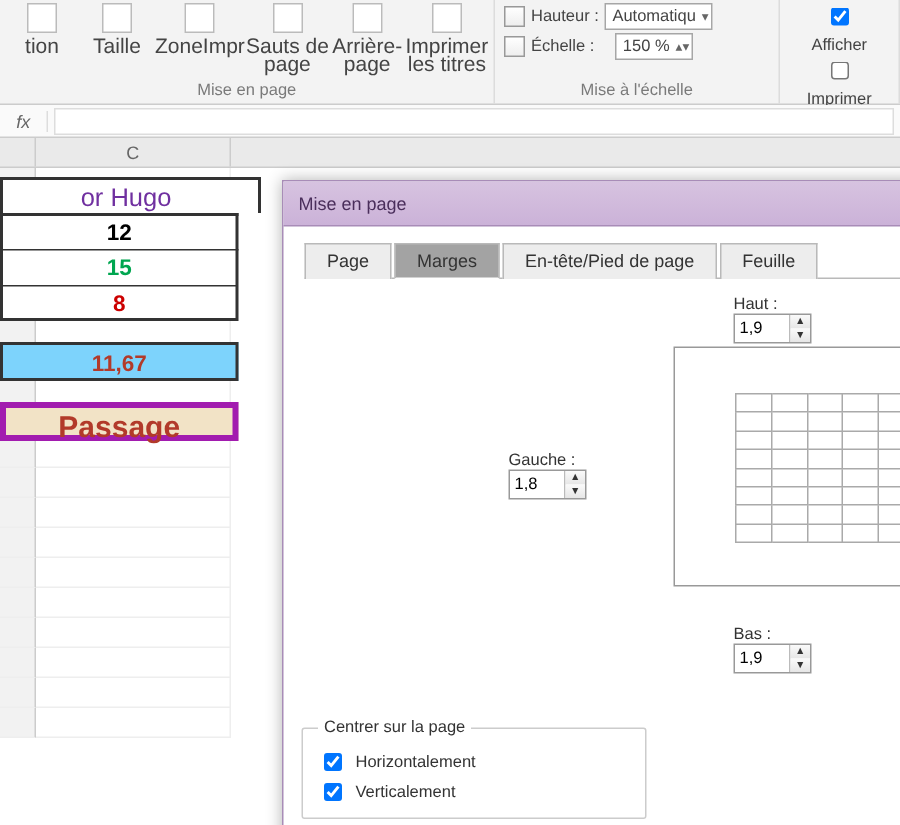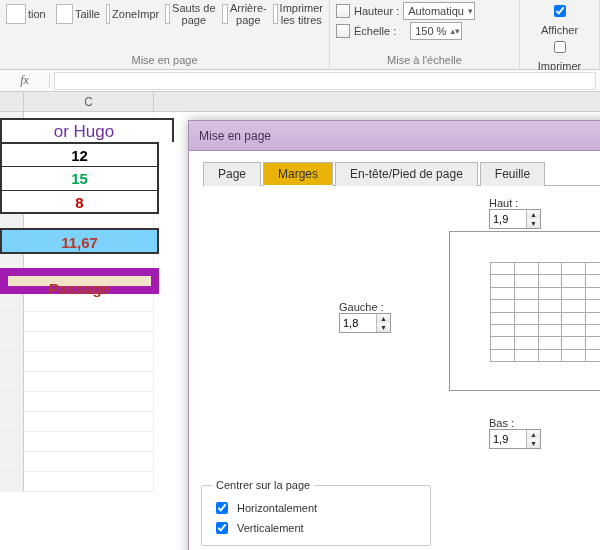--- a/index.html
+++ b/index.html
@@ -3,63 +3,63 @@
 <meta charset="utf-8">
 <style>
   * { box-sizing: border-box; font-family: "Segoe UI", Tahoma, sans-serif; }
   body { margin: 0; width: 600px; height: 550px; overflow: hidden; background: #fff; font-size: 12px; color: #333; position: relative; }
 
   
   .ribbon { position: absolute; top: 0; left: 0; right: 0; height: 70px; background: #f3f3f3; border-bottom: 1px solid #ccc; }
   .ribbon-groups { display: flex; height: 100%; }
   .rgroup { border-right: 1px solid #dcdcdc; padding: 2px 6px 0 6px; display: flex; flex-direction: column; justify-content: space-between; }
   .rgroup-row { display: flex; gap: 6px; }
-  .rbtn { display: flex; flex-direction: row; align-items: center; justify-content: flex-start; gap: 2px; min-width: 44px; cursor: default; font-size: 11px; line-height: 12px; text-align: center; color: #444; }
+  .rbtn { display: flex; flex-direction: column; align-items: center; justify-content: flex-start; gap: 2px; min-width: 44px; cursor: default; font-size: 14px; line-height: 12px; text-align: center; color: #444; }
   .rbtn .ic { width: 20px; height: 20px; background: #fff; border: 1px solid #bbb; }
   .rgroup-label { font-size: 11px; color: #7a7a7a; text-align: center; padding: 2px 0 3px; }
   .scale-row { display: flex; align-items: center; gap: 4px; font-size: 11px; color: #444; margin-bottom: 2px; }
   .scale-row .ic { width: 14px; height: 14px; border: 1px solid #999; background: linear-gradient(#fff,#eee); }
   .combo { display: inline-flex; align-items: center; background: #fff; border: 1px solid #a6a6a6; height: 18px; font-size: 11px; padding: 0 2px 0 4px; }
   .combo .dd { margin-left: 4px; font-size: 9px; color: #666; }
   .opts { font-size: 11px; color: #444; }
   .opts label { display: flex; align-items: center; gap: 4px; margin-bottom: 2px; white-space: nowrap; flex-direction: column; }
   input[type=checkbox] { width: 12px; height: 12px; }
 
   
   .fbar { position: absolute; top: 70px; left: 0; right: 0; height: 22px; display: flex; align-items: center; border-bottom: 1px solid #ccc; background: #fafafa; }
-  .fbar .fx { width: 50px; text-align: center; font-style: italic; color: #666; border-right: 1px solid #ddd; font-size: 12px; font-family: Liberation Serif, serif; }
+  .fbar .fx { width: 32px; text-align: center; font-style: italic; color: #666; border-right: 1px solid #ddd; font-size: 12px; }
   .fbar .fval { flex: 1; background: #fff; height: 18px; border: 1px solid #ddd; margin: 0 4px; }
 
   
   .sheet { position: absolute; top: 92px; left: 0; right: 0; bottom: 0; background: #fff; }
   .colheads { display: flex; height: 20px; background: #eaeaea; border-bottom: 1px solid #ccc; }
   .colheads .corner { width: 24px; border-right: 1px solid #ccc; }
   .colheads .ch { width: 130px; border-right: 1px solid #ccc; text-align: center; font-size: 12px; color: #666; line-height: 20px; }
   .rows { }
   .cellrow { display: flex; height: 20px; }
   .cellrow .rh { width: 24px; border-bottom: 1px solid #eee; border-right: 1px solid #ccc; background: #f2f2f2; }
   .cellrow .c { width: 130px; border-right: 1px solid #eee; border-bottom: 1px solid #eee; }
 
   
   .datatable { position: absolute; top: 26px; left: 0; }
   .datatable .titlecell { height: 24px; border: 2px solid #333; border-bottom: 0; width: 174px; background: #fff; color: #7030a0; font-weight: normal; font-size: 17px; line-height: 24px; text-align: center; overflow: hidden; white-space: nowrap; padding-right: 6px; }
   .datatable .valrow { height: 24px; width: 159px; border-left: 2px solid #333; border-right: 2px solid #333; border-top: 1px solid #333; background: #fff; font-size: 15px; font-weight: bold; line-height: 24px; text-align: center; }
   .datatable .valrow.first { border-top: 2px solid #333; }
   .datatable .valrow.last { border-bottom: 2px solid #333; }
   .datatable .gap { height: 14px; }
   .datatable .avgcell { height: 26px; width: 159px; border: 2px solid #333; background: #7dd3fc; color: #b23a2a; font-size: 15px; font-weight: bold; line-height: 26px; text-align: center; }
-  .datatable .passcell { height: 26px; width: 159px; border: 8px solid #a21caf; background: #f2e3c6; color: #b23a2a; font-size: 15px; font-weight: bold; line-height: 26px; text-align: center; }
+  .datatable .passcell { height: 26px; width: 159px; border: 4px solid #a21caf; background: #f2e3c6; color: #b23a2a; font-size: 20px; font-weight: bold; line-height: 26px; text-align: center; }
 
   
   .dialog { position: absolute; left: 188px; top: 120px; width: 600px; background: #fff; border: 1px solid #a88cb7; box-shadow: 0 0 10px rgba(0,0,0,0.3); }
   .dlg-title { height: 30px; background: linear-gradient(#d7c3e0,#cbb2d8); border-bottom: 1px solid #a88cb7; color: #4a2e5b; font-size: 12px; padding: 0 10px; line-height: 30px; }
   .dlg-body { padding: 10px 14px; position: relative; height: 420px; }
   .tabs { display: flex; border-bottom: 1px solid #b9b9b9; margin-bottom: 8px; }
   .tab { padding: 4px 14px; font-size: 12px; background: #ededed; border: 1px solid #b9b9b9; border-bottom: none; margin-right: 2px; position: relative; top: 1px; cursor: default; }
-  .tab.active { background: #eab308; border-bottom: 1px solid #fff; }
+  .tab.active { background: #a3a3a3; border-bottom: 1px solid #fff; }
   .marglabel { font-size: 11px; color: #333; }
   .spin { display: inline-flex; align-items: stretch; border: 1px solid #999; background: #fff; height: 20px; }
   .spin input { border: 0; width: 36px; font-size: 11px; padding: 0 3px; outline: none; }
   .spin .sp { display: flex; flex-direction: column; width: 14px; border-left: 1px solid #bbb; }
   .spin .sp div { flex: 1; font-size: 7px; text-align: center; line-height: 9px; background: linear-gradient(#fafafa,#e6e6e6); }
   .preview { position: absolute; left: 260px; top: 80px; width: 260px; height: 160px; border: 1px solid #999; background: #fff; }
   .preview-inner { position: absolute; left: 40px; top: 30px; width: 120px; height: 100px; }
   .preview-inner table { border-collapse: collapse; width: 100%; height: 100%; }
   .preview-inner td { border: 1px solid #aaa; }
   fieldset.center { border: 1px solid #ccc; border-radius: 2px; padding: 6px 10px 8px; font-size: 11px; margin-top: 8px; width: 230px; }

